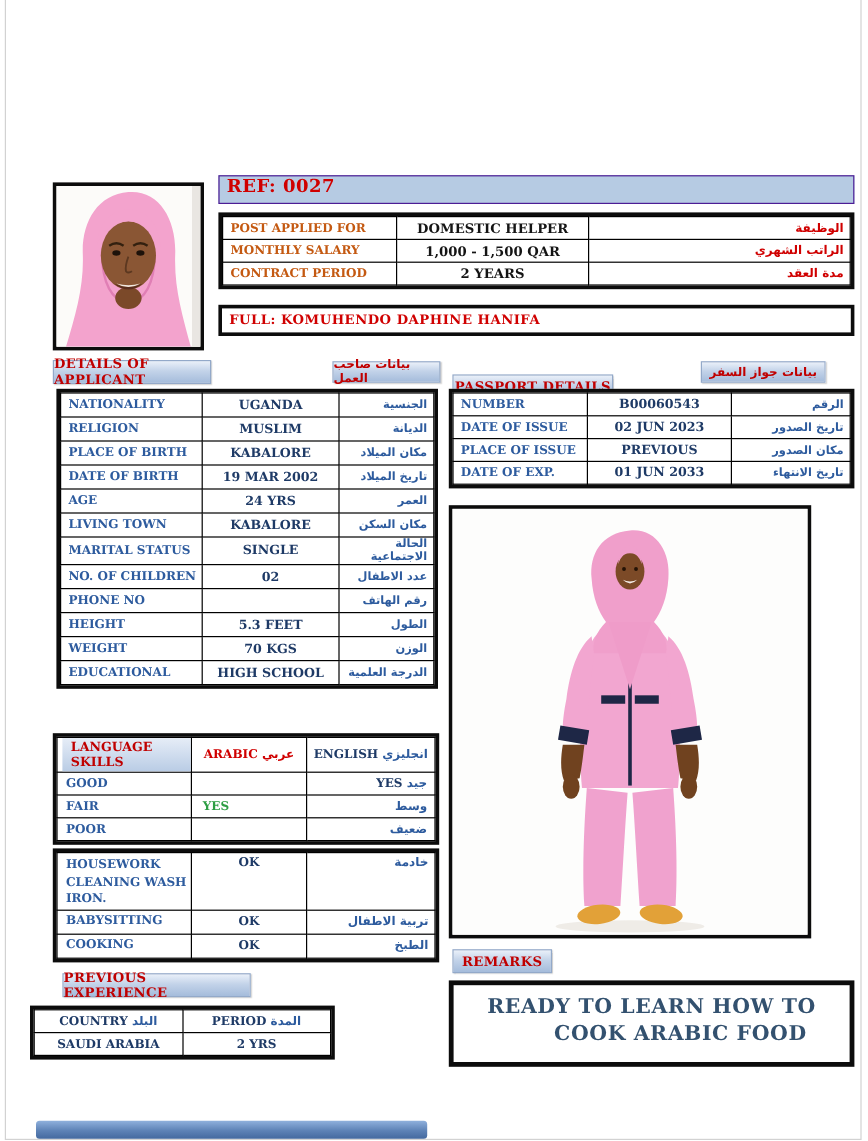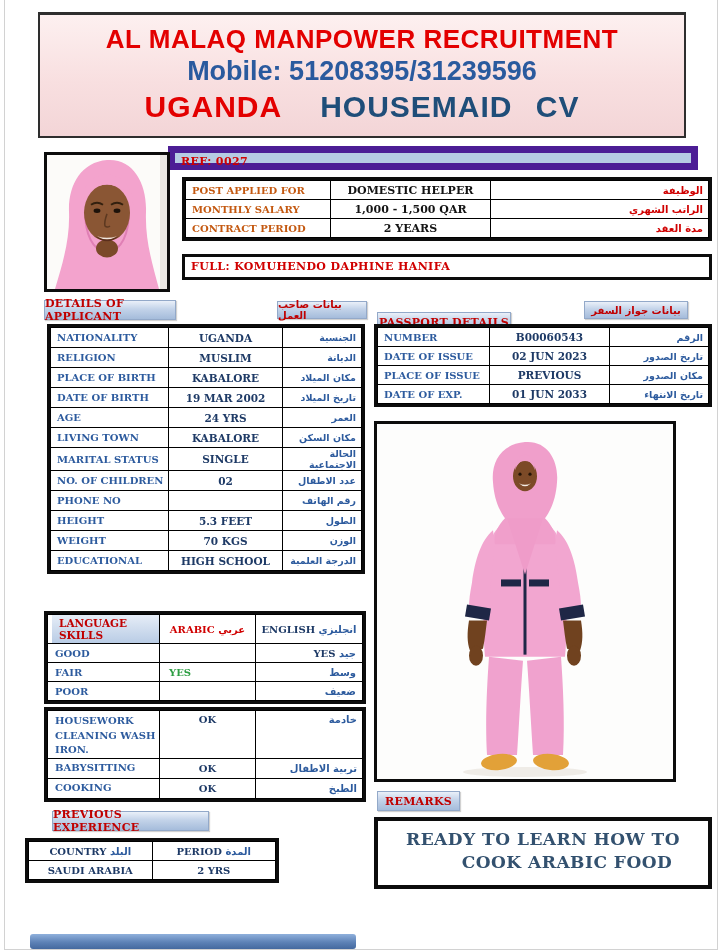--- a/index.html
+++ b/index.html
@@ -20,23 +20,23 @@
 
   
   .sec-head { position: absolute; display: flex; align-items: center; justify-content: center;
     background: linear-gradient(180deg, #eaf0f9 0%, #c3d3e9 45%, #a5bcdb 100%);
     border: 1px solid #93a9c9; box-shadow: 1px 1px 1px rgba(0,0,0,0.18);
     color: #c00000; font-weight: bold; font-size: 11px; letter-spacing: 0.3px; }
   .ar { font-family: "DejaVu Sans", sans-serif; }
   .navy { color: #1e3a66; }
   .blue { color: #2d5b9e; }
 
-  .ref-bar { position: absolute; left: 168px; top: 146px; width: 530px; height: 24px;
-    border: 7px solid #4c1d95; background: #b6cbe3; color: #d00000;
-    font-size: 11px; font-weight: bold; line-height: 17px; padding-left: 6px; letter-spacing: 0.4px; }
+  .ref-bar { position: absolute; left: 182px; top: 146px; width: 530px; height: 24px;
+    border: 1px solid #4c1d95; background: #b6cbe3; color: #d00000;
+    font-size: 15px; font-weight: bold; line-height: 17px; padding-left: 6px; letter-spacing: 0.4px; }
 
   .full-bar { position: absolute; left: 182px; top: 254px; width: 530px; height: 26px;
     border: 3px solid #0c0c0c; background: #fff; color: #d00000;
     font-size: 11px; font-weight: bold; line-height: 19px; padding-left: 6px; letter-spacing: 0.4px; }
 
   .tblwrap { position: absolute; border: 3px solid #0c0c0c; background: #fff; }
   .tblwrap table { width: 100%; border-collapse: collapse; table-layout: fixed; }
   .tblwrap td { border: 1px solid #000; font-weight: bold; overflow: hidden; }
 
   
@@ -103,27 +103,20 @@
   
   .footer-bar { position: absolute; left: 30px; top: 934px; width: 326px; height: 15px;
     border-radius: 3px; background: linear-gradient(180deg, #8fb0dc 0%, #5d82b6 55%, #44699f 100%); }
 </style>
 </head>
 <body>
 
 <div class="page">
   <div class="page-frame"></div>
 
-  <div class="header-box">
-    <div class="h-line1">AL MALAQ MANPOWER RECRUITMENT</div>
-    <div class="h-line2">Mobile: 51208395/31239596</div>
-    <div class="h-line3">
-      <span class="t-red">UGANDA</span><span class="t-blue">HOUSEMAID CV</span>
-    </div>
-  </div>
 
   <div class="ref-bar">
     <span>REF: 0027</span>
   </div>
 
   <div class="photo portrait">
     <svg viewBox="0 0 120 132" preserveAspectRatio="none">
       <rect width="120" height="132" fill="#fcfbf9"></rect>
       <rect x="113" y="0" width="7" height="132" fill="#e9e6e2"></rect>
       <path d="M60,5 C34,7 21,30 22,56 C23,82 16,106 8,132 L112,132 C105,106 98,84 99,56 C100,28 86,3 60,5 Z" fill="#f3a3cd"></path>

